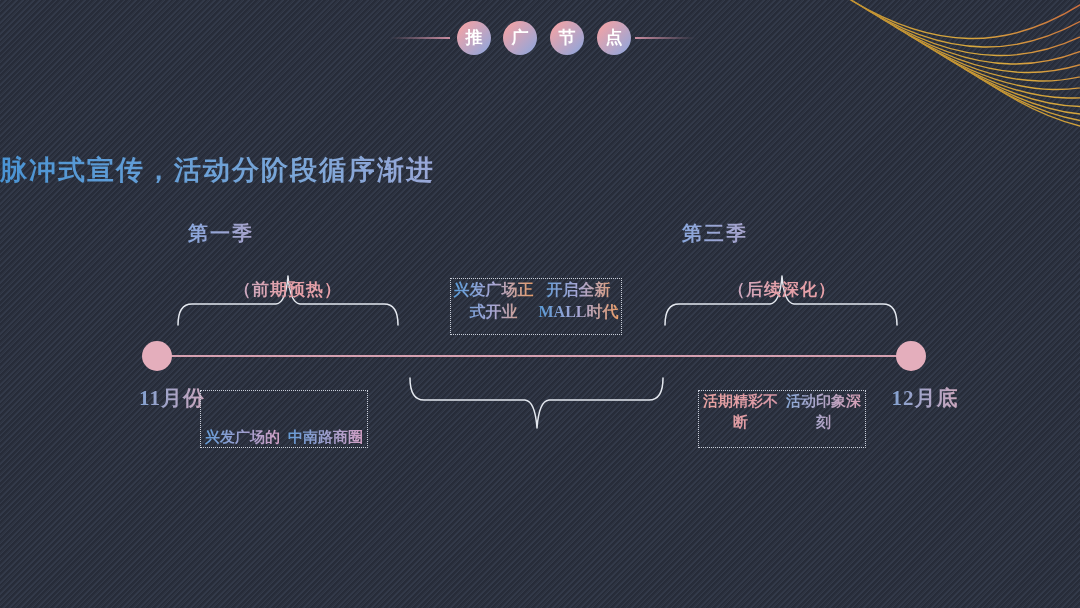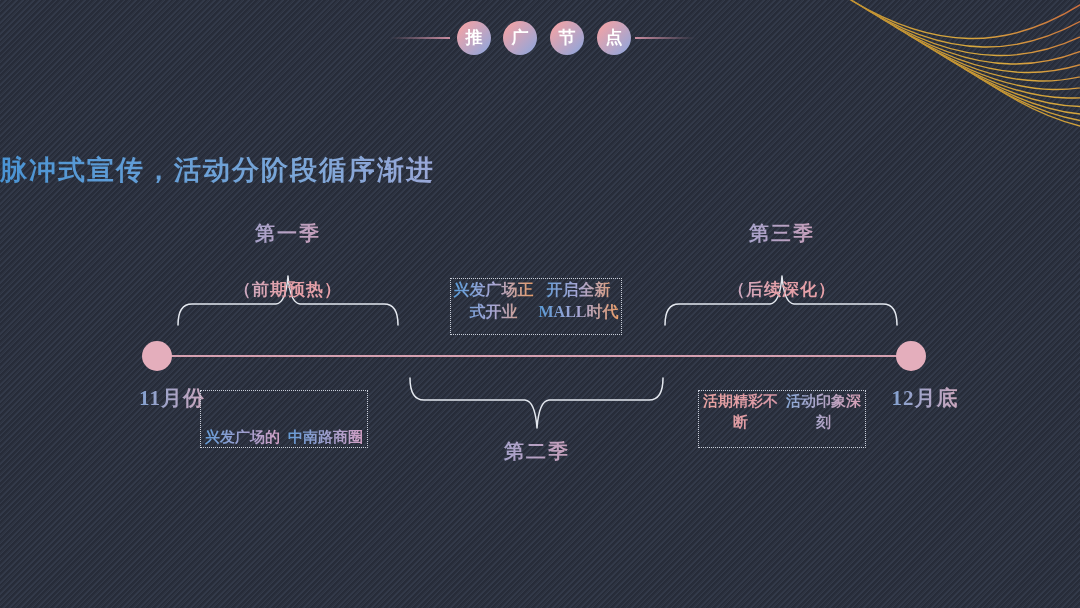--- a/index.html
+++ b/index.html
@@ -36,21 +36,21 @@
   .g-c-cen   { background-image: linear-gradient(90deg,#5499d6,#a8a6d4,#ec9c64); }
   .g-c-left  { background-image: linear-gradient(90deg,#5f9cd8,#d8a0c4); margin-top: 36px; }
   .g-c-r1    { background-image: linear-gradient(90deg,#e8a2a0,#d898a8); text-decoration: underline; }
   .g-c-r2    { background-image: linear-gradient(90deg,#85a8d8,#dca0b4); }
 
   .title {
     position:absolute; left:0; top:152px; width:1060px;
     text-align:left; font-size:27px; letter-spacing:2px;
   }
 
-  .season-name { position:absolute; width:200px; text-align:center; font-size:20px; letter-spacing:2px; }
+  .season-name { position:absolute; width:200px; font-size:20px; letter-spacing:2px; }
   .season-sub  { position:absolute; width:200px; text-align:center; font-size:17px; letter-spacing:1px;margin-top:28px; }
 
   .callout {
     position:absolute; border:1px dotted #c8cdd8;
     display:flex; flex-direction:row; justify-content:center;
     text-align:center;
   }
   .callout .cline { width:100%; }
   .callout-center { left:450px; top:278px; width:170px; height:55px; font-size:16px; line-height:22px; }
   .callout-left   { left:200px; top:390px; width:166px; height:56px; font-size:15px; line-height:21px; }
@@ -120,21 +120,20 @@
   <div class="tl-dot end"></div>
   <div class="tl-date start gtxt g-date">11月份</div>
   <div class="tl-date end gtxt g-date">12月底</div>
 
   <div class="season-name gtxt g-season" style="left:188px; top:220px">第一季</div>
   <div class="season-sub gtxt g-sub" style="left:188px; top:250px">（前期预热）</div>
 
   <div class="season-name gtxt g-season" style="left:682px; top:220px">第三季</div>
   <div class="season-sub gtxt g-sub" style="left:682px; top:250px">（后续深化）</div>
 
-  <div class="season-name gtxt g-season" style="left:437px; top:438px">第二季</div>
 
   <div class="callout callout-center">
     <div class="cline gtxt g-c-cen">兴发广场正式开业</div>
     <div class="cline gtxt g-c-cen">开启全新MALL时代</div>
   </div>
 
   <div class="callout callout-left">
     <div class="cline gtxt g-c-left">兴发广场的一小步</div>
     <div class="cline gtxt g-c-left">中南路商圈的一大步</div>
   </div>

